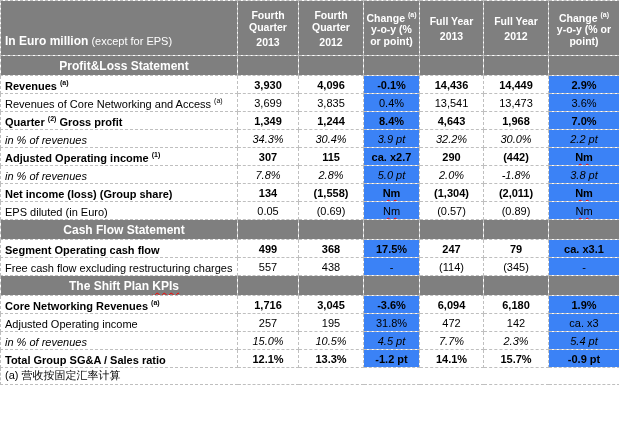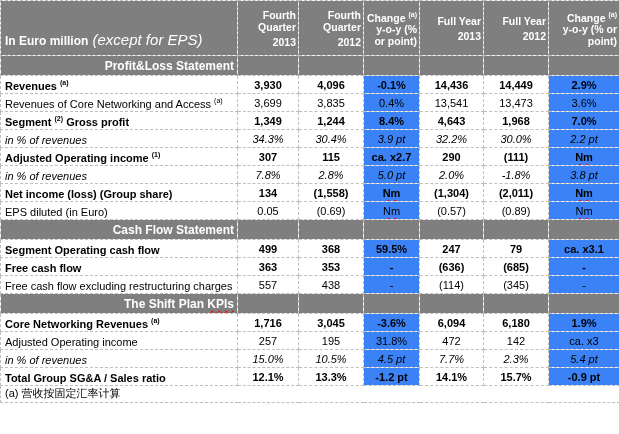--- a/index.html
+++ b/index.html
@@ -13,27 +13,27 @@
   td,th{
     border:1px dashed #bfbfbf;
     padding:0 3px;
     overflow:hidden;
     vertical-align:middle;
   }
   
   tr.hd{height:55px;}
   tr.hd th{background:#7f7f7f;color:#fff;font-weight:bold;}
   th.label-hd{vertical-align:bottom;text-align:left;font-size:12px;padding:0 2px 7px 4px;white-space:nowrap;}
-  th.label-hd .note{font-weight:normal;font-size:15px;font-style:italic;}
-  th.hc{font-size:10.5px;text-align:right;line-height:12px;padding:0 2px;}
+  th.label-hd .note{font-weight:normal;font-size:11px;}
+  th.hc{font-size:10.5px;text-align:center;line-height:12px;padding:0 2px;}
   th.hc sup{font-size:7px;}
   
   tr.sec{height:20px;}
   tr.sec td{background:#7f7f7f;color:#fff;}
-  td.sec-title{font-weight:bold;font-size:12px;text-align:right;padding-left:13px;white-space:nowrap;}
+  td.sec-title{font-weight:bold;font-size:12px;text-align:center;padding-left:13px;white-space:nowrap;}
   
   tr.data{height:18px;}
   tr.data td{font-size:11px;line-height:12px;}
   td.label{text-align:left;padding-left:4px;white-space:nowrap;}
   td.label sup{font-size:7px;}
   td.num{text-align:center;white-space:nowrap;}
   td.shade{background:#3b82f6;}
   tr.r-bold td{font-weight:bold;}
   tr.r-italic td{font-style:italic;}
   
@@ -96,21 +96,21 @@
         <tr class="data r-regular">
           <td class="label"><span>Revenues of Core Networking and Access </span><sup>(a)</sup><span></span></td>
           <td class="num">3,699</td>
           <td class="num">3,835</td>
           <td class="num shade">0.4%</td>
           <td class="num">13,541</td>
           <td class="num">13,473</td>
           <td class="num shade">3.6%</td>
         </tr>
         <tr class="data r-bold">
-          <td class="label"><span>Segment </span><sup>(2)</sup><span> Gross profit</span></td>
+          <td class="label"><span>Quarter </span><sup>(2)</sup><span> Gross profit</span></td>
           <td class="num">1,349</td>
           <td class="num">1,244</td>
           <td class="num shade">8.4%</td>
           <td class="num">4,643</td>
           <td class="num">1,968</td>
           <td class="num shade">7.0%</td>
         </tr>
         <tr class="data r-italic">
           <td class="label"><span>in % of revenues</span><sup></sup><span></span></td>
           <td class="num">34.3%</td>
@@ -119,21 +119,21 @@
           <td class="num">32.2%</td>
           <td class="num">30.0%</td>
           <td class="num shade">2.2 pt</td>
         </tr>
         <tr class="data r-bold">
           <td class="label"><span>Adjusted Operating income </span><sup>(1)</sup><span></span></td>
           <td class="num">307</td>
           <td class="num">115</td>
           <td class="num shade">ca. x2.7</td>
           <td class="num">290</td>
-          <td class="num">(111)</td>
+          <td class="num">(442)</td>
           <td class="num shade wavy">Nm</td>
         </tr>
         <tr class="data r-italic">
           <td class="label"><span>in % of revenues</span><sup></sup><span></span></td>
           <td class="num">7.8%</td>
           <td class="num">2.8%</td>
           <td class="num shade">5.0 pt</td>
           <td class="num">2.0%</td>
           <td class="num">-1.8%</td>
           <td class="num shade">3.8 pt</td>
@@ -162,33 +162,24 @@
           <td></td>
           <td></td>
           <td></td>
           <td></td>
           <td></td>
         </tr>
         <tr class="data r-bold">
           <td class="label"><span>Segment Operating cash flow</span><sup></sup><span></span></td>
           <td class="num">499</td>
           <td class="num">368</td>
-          <td class="num shade">59.5%</td>
+          <td class="num shade">17.5%</td>
           <td class="num">247</td>
           <td class="num">79</td>
           <td class="num shade">ca. x3.1</td>
-        </tr>
-        <tr class="data r-bold">
-          <td class="label"><span>Free cash flow</span><sup></sup><span></span></td>
-          <td class="num">363</td>
-          <td class="num">353</td>
-          <td class="num shade">-</td>
-          <td class="num">(636)</td>
-          <td class="num">(685)</td>
-          <td class="num shade">-</td>
         </tr>
         <tr class="data r-regular">
           <td class="label"><span>Free cash flow excluding restructuring charges</span><sup></sup><span></span></td>
           <td class="num">557</td>
           <td class="num">438</td>
           <td class="num shade">-</td>
           <td class="num">(114)</td>
           <td class="num">(345)</td>
           <td class="num shade">-</td>
         </tr>

